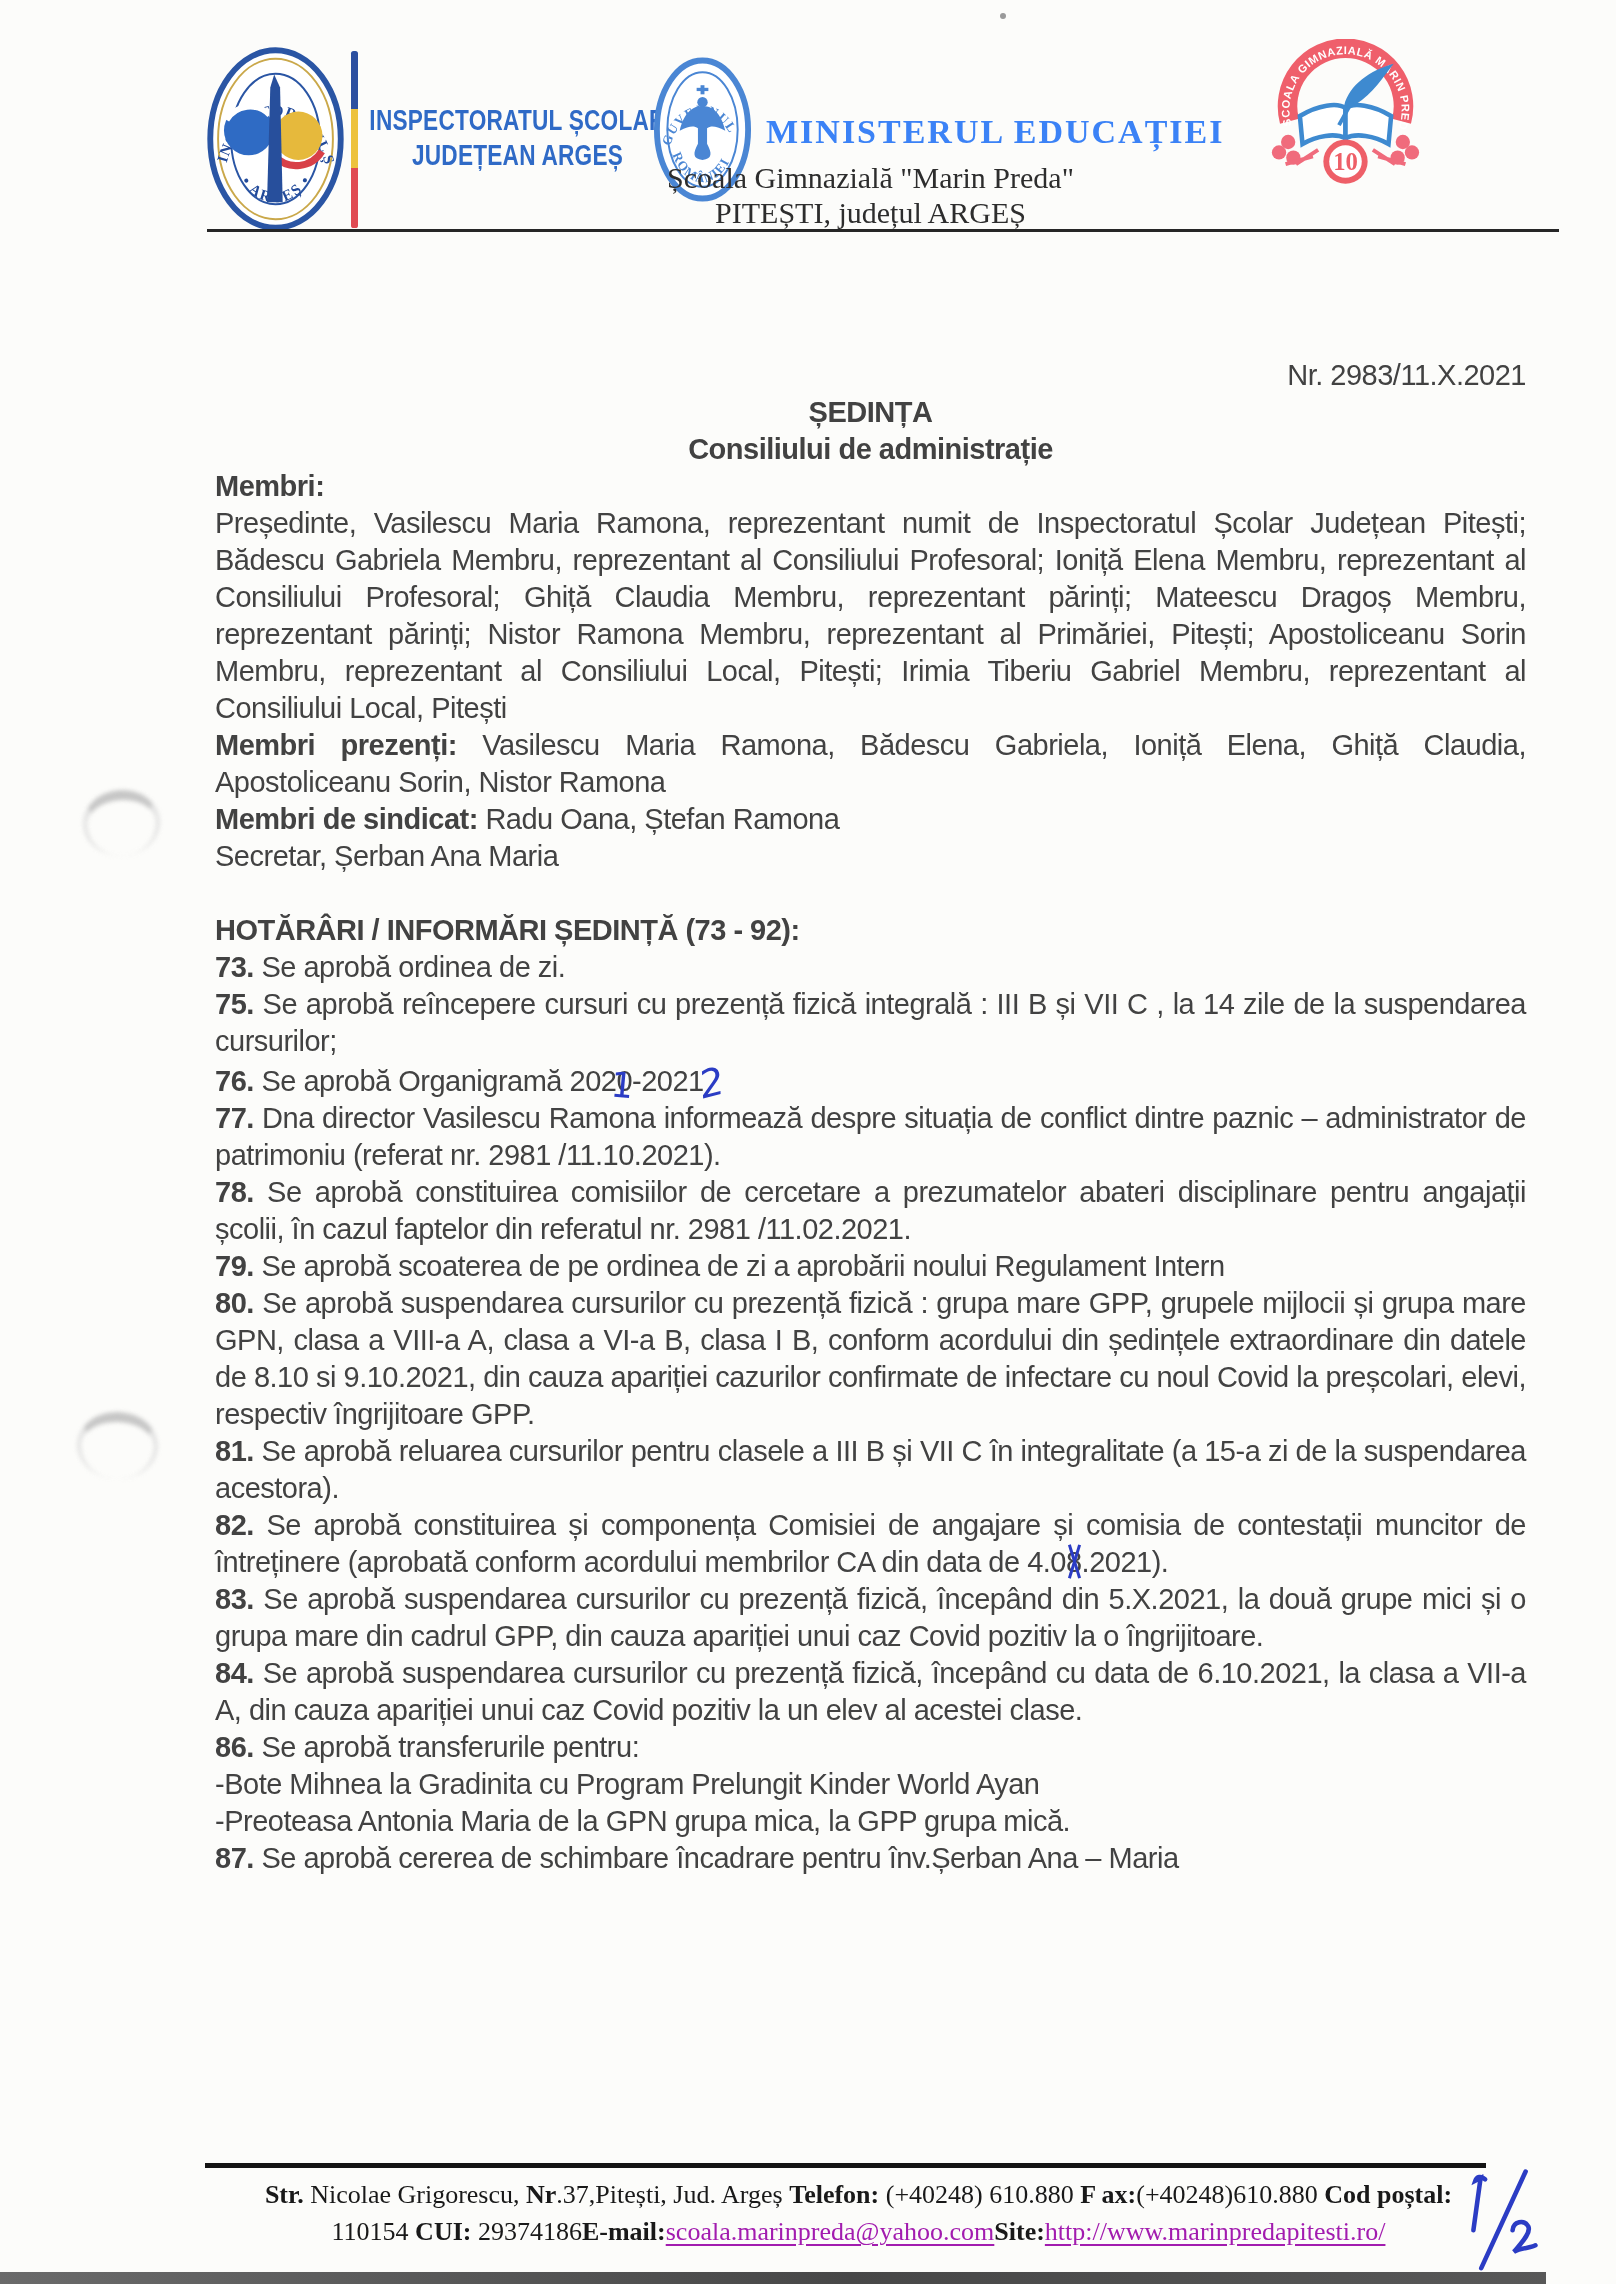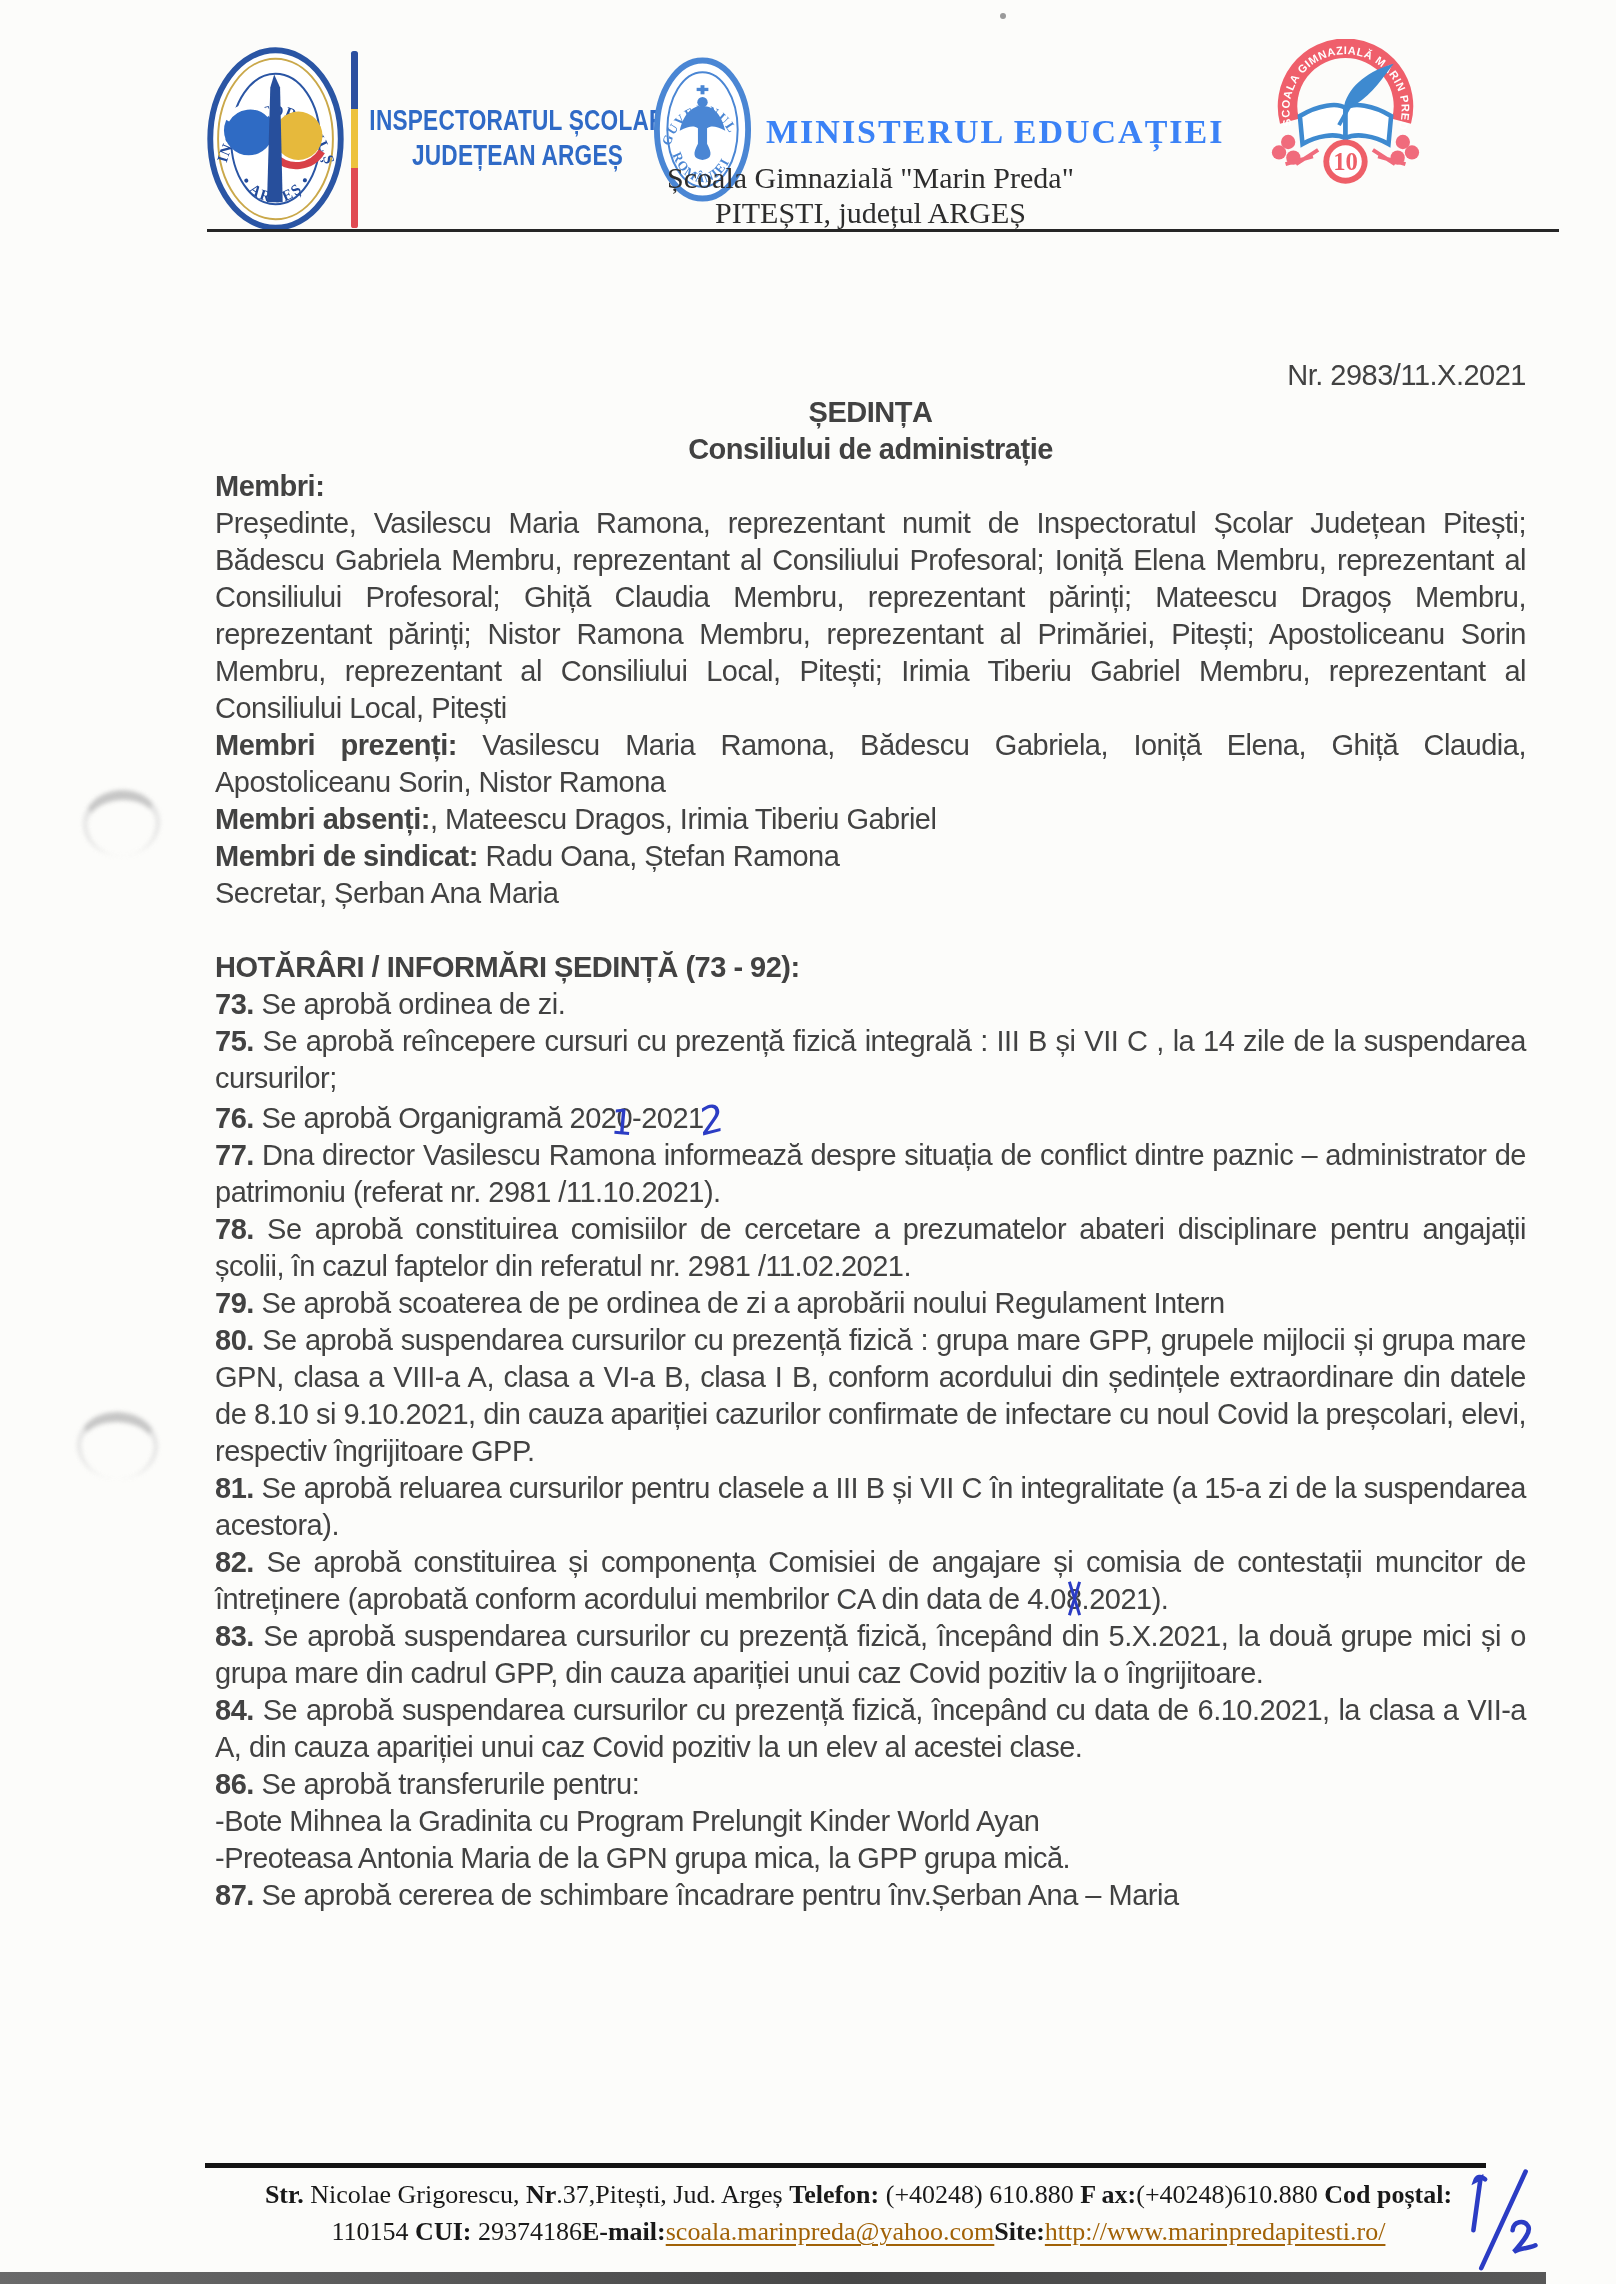--- a/index.html
+++ b/index.html
@@ -53,21 +53,21 @@
   .hole2{left:77px;top:1412px;width:73px;height:57px;transform:rotate(2deg);}
   .artifact-dot{position:absolute;left:1000px;top:13px;width:5.9px;height:5.9px;border-radius:50%;
     background:#9a9a9a;filter:blur(0.7px);}
   .scan-edge{position:absolute;left:0;top:2272px;width:1546px;height:11.7px;
     background:linear-gradient(90deg,#6a6a6a,#474747 55%,#585858);}
   
   .footer-rule{position:absolute;left:205px;top:2163px;width:1281px;height:5.2px;background:#141414;}
   .footer-text{position:absolute;left:228px;top:2176px;width:1261px;margin:0;
     font-family:"Liberation Serif",serif;font-size:26px;line-height:37px;
     text-align:center;color:#191919;}
-  .flink{color:#a16207;text-decoration:underline;text-decoration-thickness:2px;text-underline-offset:3.9px;}
+  .flink{color:#a21caf;text-decoration:underline;text-decoration-thickness:2px;text-underline-offset:3.9px;}
   .page-note{position:absolute;left:1459px;top:2165px;}
 </style>
 </head>
 <body>
 
 <div class="page">
 
   <div class="artifact-dot"></div>
 
   <div class="emblem">
@@ -161,21 +161,20 @@
 
   <div class="header-rule"></div>
 
   <main class="text-col">
     <p class="doc-number">Nr. 2983/11.X.2021</p>
     <p class="t1">ȘEDINȚA</p>
     <p class="t2">Consiliului de administrație</p>
     <p><b>Membri:</b></p>
     <p>Președinte, Vasilescu Maria Ramona, reprezentant numit de Inspectoratul Școlar Județean Pitești; Bădescu Gabriela Membru, reprezentant al Consiliului Profesoral; Ioniță Elena Membru, reprezentant al Consiliului Profesoral; Ghiță Claudia Membru, reprezentant părinți; Mateescu Dragoș Membru, reprezentant părinți; Nistor Ramona Membru, reprezentant al Primăriei, Pitești; Apostoliceanu Sorin Membru, reprezentant al Consiliului Local, Pitești; Irimia Tiberiu Gabriel Membru, reprezentant al Consiliului Local, Pitești</p>
     <p><b>Membri prezenți:</b><span> Vasilescu Maria Ramona, Bădescu Gabriela, Ioniță Elena, Ghiță Claudia, Apostoliceanu Sorin, Nistor Ramona</span></p>
-    <p><b>Membri absenți:</b><span>, Mateescu Dragos, Irimia Tiberiu Gabriel</span></p>
     <p><b>Membri de sindicat:</b><span> Radu Oana, Ștefan Ramona</span></p>
     <p>Secretar, Șerban Ana Maria</p>
     <p class="heading">HOTĂRÂRI / INFORMĂRI ȘEDINȚĂ (73 - 92):</p>
     <div id="decisions-list">
         <p><b>73. </b><span>Se aprobă ordinea de zi.</span></p>
         <p><b>75. </b><span>Se aprobă reîncepere cursuri cu prezență fizică integrală : III B și VII C , la 14 zile de la suspendarea cursurilor;</span></p>
         <p><b>76. </b><span>Se aprobă Organigramă 2020</span><span class="mark-over1">1</span><span>-2021</span><span class="mark-flourish">2</span></p>
         <p><b>77. </b><span>Dna director Vasilescu Ramona informează despre situația de conflict dintre paznic – administrator de patrimoniu (referat nr. 2981 /11.10.2021).</span></p>
         <p><b>78. </b><span>Se aprobă constituirea comisiilor de cercetare a prezumatelor abateri disciplinare pentru angajații școlii, în cazul faptelor din referatul nr. 2981 /11.02.2021.</span></p>
         <p><b>79. </b><span>Se aprobă scoaterea de pe ordinea de zi a aprobării noului Regulament Intern</span></p>

